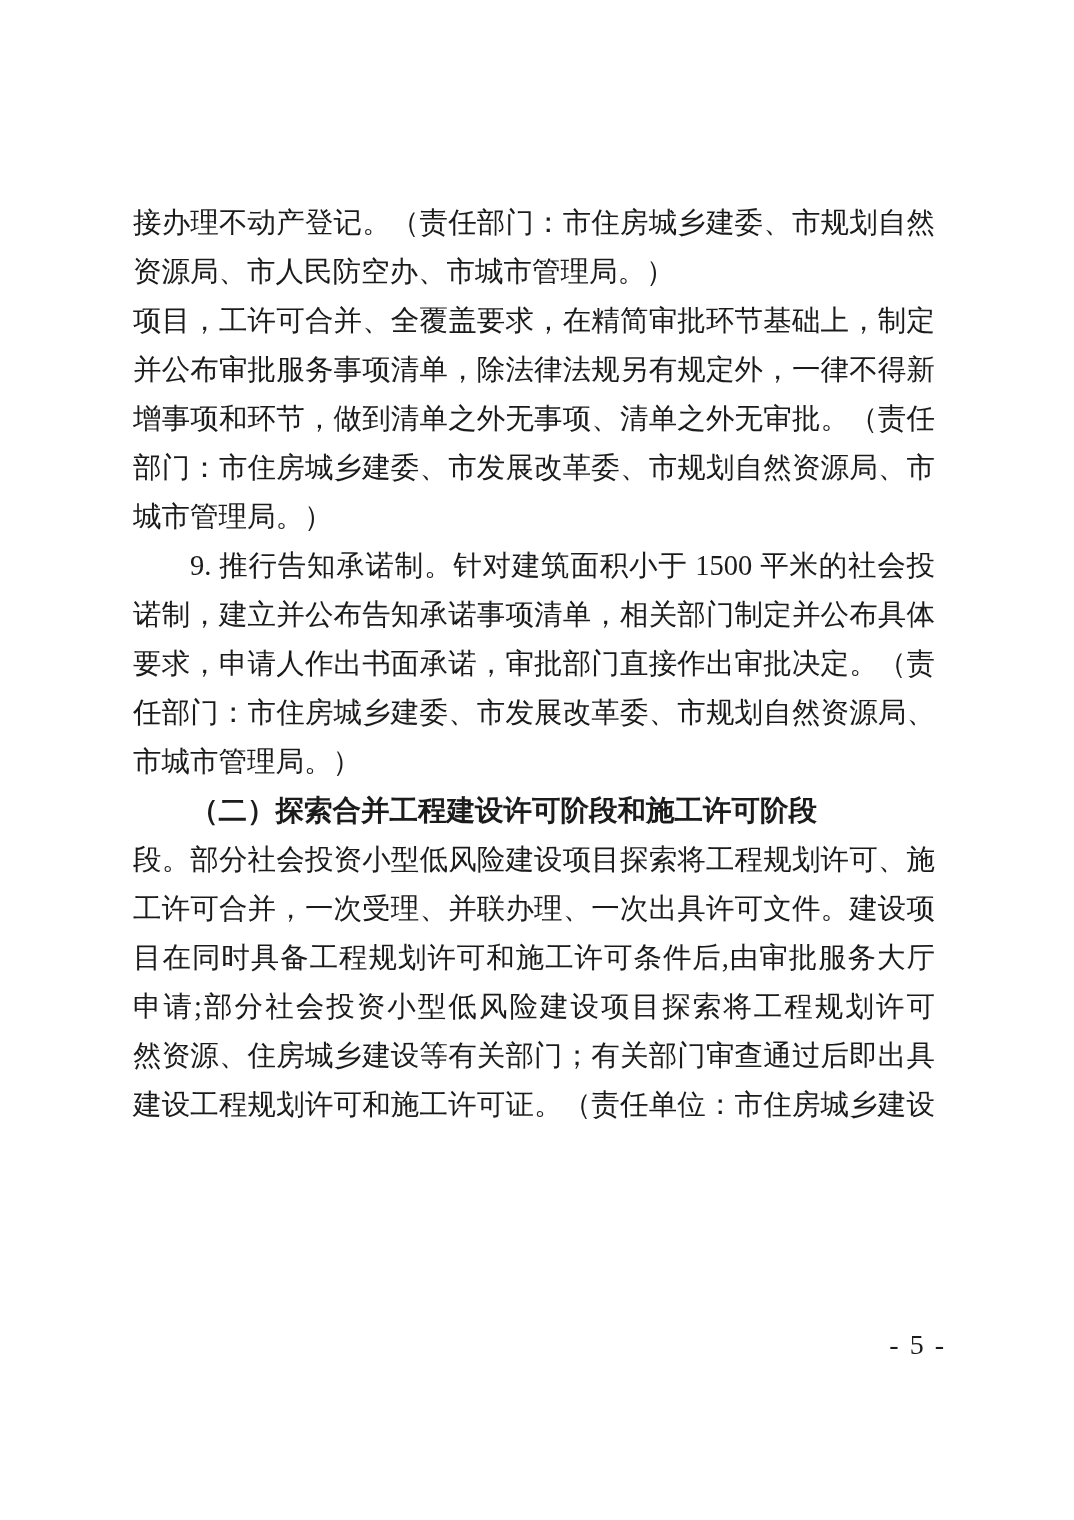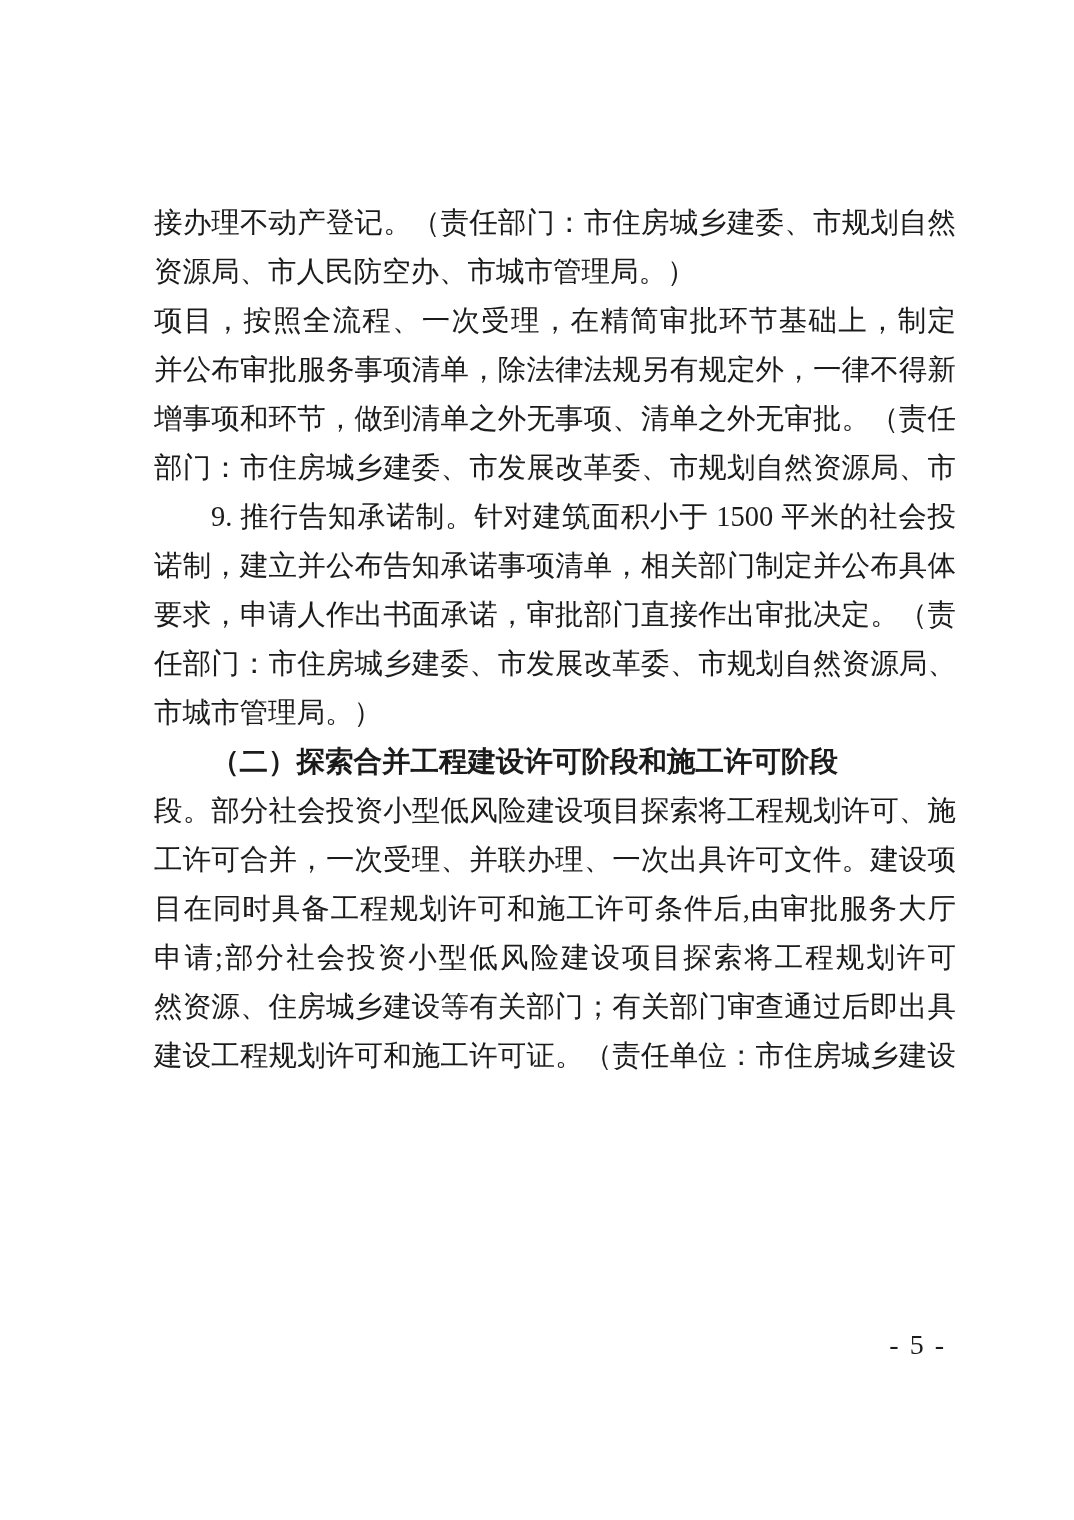--- a/index.html
+++ b/index.html
@@ -11,21 +11,21 @@
     position: relative;
     width: 1074px;
     height: 1520px;
     background: #ffffff;
     overflow: hidden;
     font-family: "Liberation Serif", "DejaVu Serif", serif;
     color: #1b1b1b;
   }
   .text-block {
     position: absolute;
-    left: 154px;
+    left: 133px;
     top: 198px;
     width: 802px;
   }
   .line {
     font-size: 28.5px;
     line-height: 49px;
     height: 49px;
     text-align: justify;
     text-align-last: justify;
     overflow: visible;
@@ -54,24 +54,25 @@
 </head>
 <body>
 
 <div class="page">
   <div class="text-block" id="paragraphs">
       <div>
         <div class="line">接办理不动产登记。（责任部门：市住房城乡建委、市规划自然</div>
         <div class="line para-end">资源局、市人民防空办、市城市管理局。）</div>
       </div>
       <div>
-        <div class="line">项目，按照全流程、一次受理，在精简审批环节基础上，制定</div>
+        <div class="line">项目，工许可合并、全覆盖要求，在精简审批环节基础上，制定</div>
         <div class="line">并公布审批服务事项清单，除法律法规另有规定外，一律不得新</div>
         <div class="line">增事项和环节，做到清单之外无事项、清单之外无审批。（责任</div>
         <div class="line">部门：市住房城乡建委、市发展改革委、市规划自然资源局、市</div>
+        <div class="line para-end">城市管理局。）</div>
       </div>
       <div>
         <div class="line indent">9. 推行告知承诺制。针对建筑面积小于 1500 平米的社会投</div>
         <div class="line">诺制，建立并公布告知承诺事项清单，相关部门制定并公布具体</div>
         <div class="line">要求，申请人作出书面承诺，审批部门直接作出审批决定。（责</div>
         <div class="line">任部门：市住房城乡建委、市发展改革委、市规划自然资源局、</div>
         <div class="line para-end">市城市管理局。）</div>
       </div>
       <div>
         <div class="line indent heading">（二）探索合并工程建设许可阶段和施工许可阶段</div>

